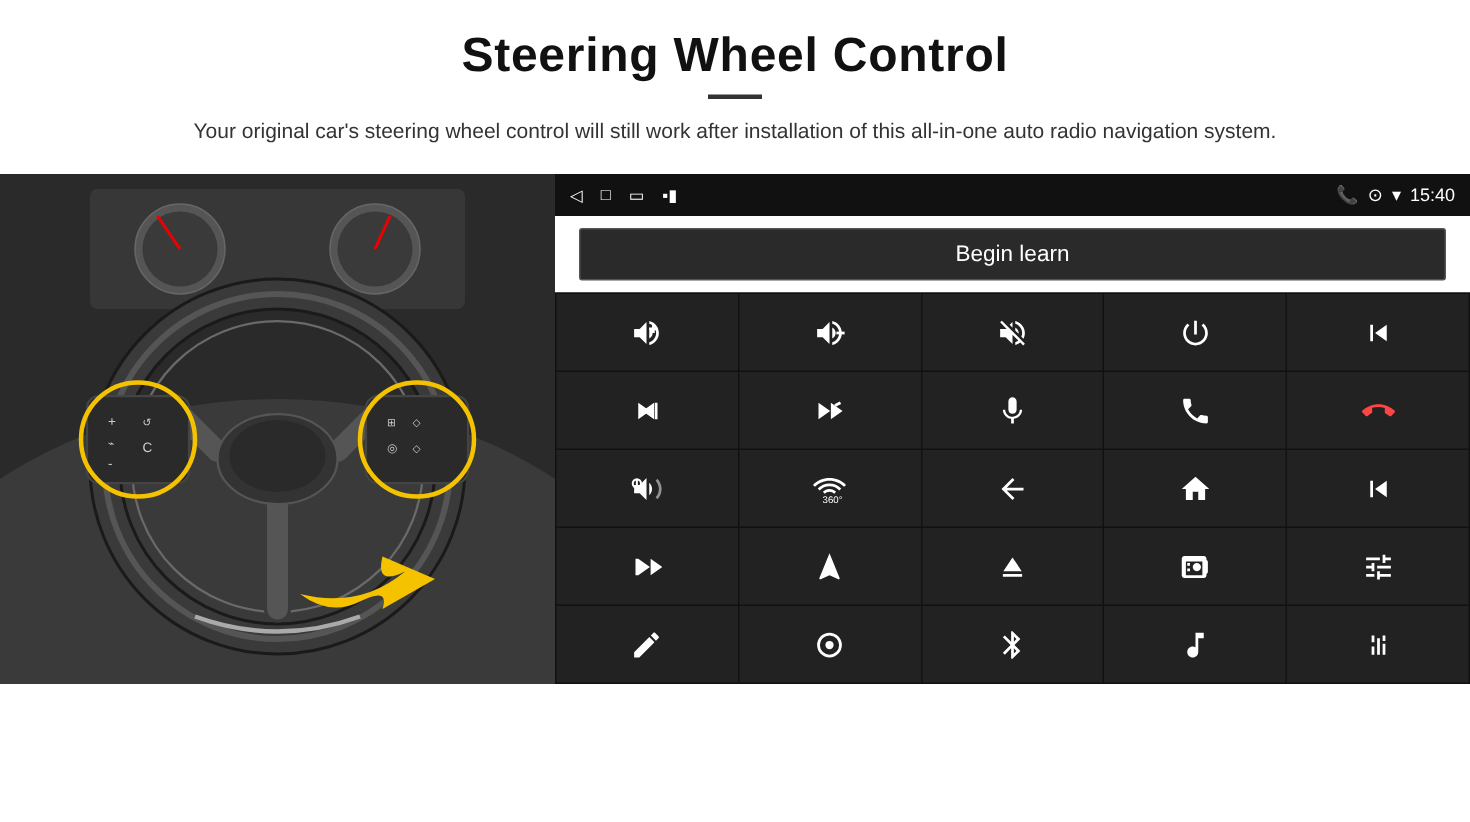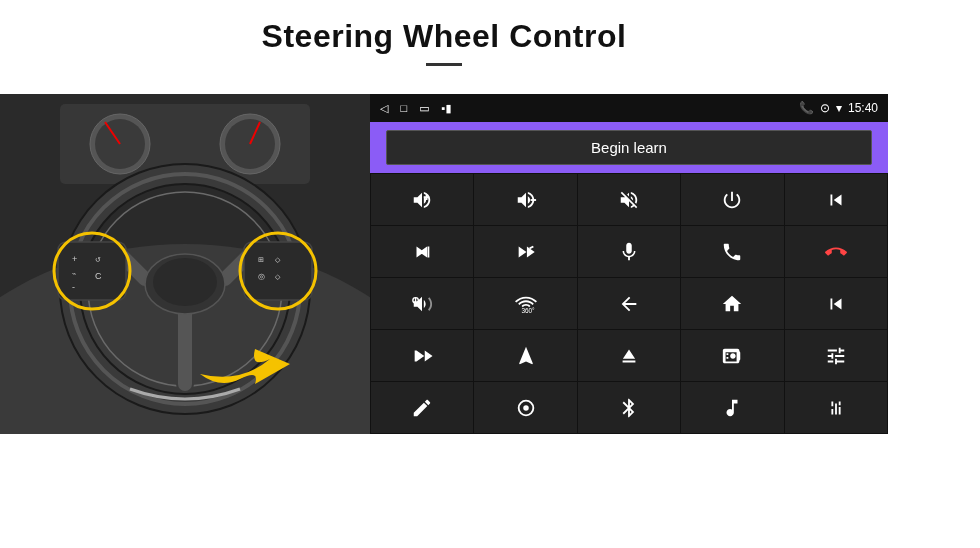--- a/index.html
+++ b/index.html
@@ -5,21 +5,21 @@
     * { margin: 0; padding: 0; box-sizing: border-box; }
     body {
       width: 980px;
       height: 548px;
       background: #fff;
       font-family: Arial, sans-serif;
       overflow: hidden;
     }
 
     .page-container {
-      width: 888px;
+      width: 980px;
       height: 548px;
       display: flex;
       flex-direction: column;
       align-items: center;
     }
 
     .header-section {
       width: 100%;
       text-align: center;
       padding: 18px 40px 10px;
@@ -102,21 +102,21 @@
     .status-right {
       display: flex;
       align-items: center;
       gap: 6px;
       font-size: 12px;
     }
 
     
     .begin-learn-row {
       padding: 8px 16px;
-      background: #8b5cf6;
+      background: #ffffff;
     }
 
     .begin-learn-btn {
       width: 100%;
       background: #2a2a2a;
       border: 1px solid #555;
       color: #fff;
       font-size: 15px;
       padding: 8px;
       text-align: center;
@@ -181,20 +181,21 @@
     }
   </style>
 </head>
 <body>
 
 <div class="page-container">
 
   <div class="header-section">
     <h1 class="main-title">Steering Wheel Control</h1>
     <div class="title-divider"></div>
+    <p class="subtitle">Your original car's steering wheel control will still work after installation of this all-in-one auto radio navigation system.</p>
   </div>
 
   <div class="content-section">
 
     <div class="steering-image">
       <svg class="steering-svg" viewBox="0 0 370 340" xmlns="http://www.w3.org/2000/svg">
 
         <rect width="370" height="340" fill="#2a2a2a"></rect>
 
         <ellipse cx="185" cy="400" rx="300" ry="250" fill="#3a3a3a"></ellipse>

